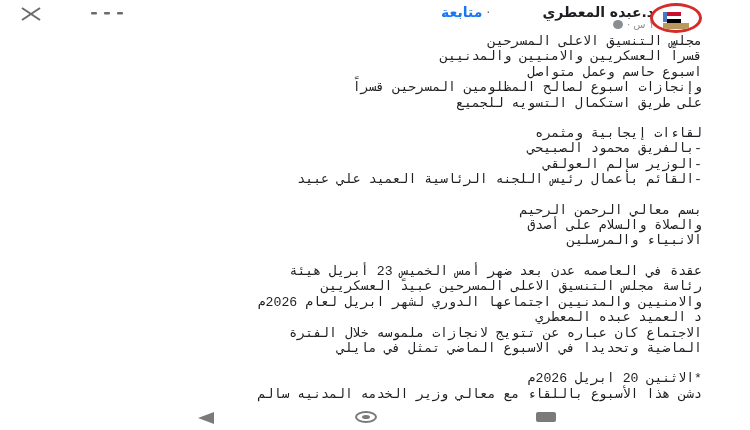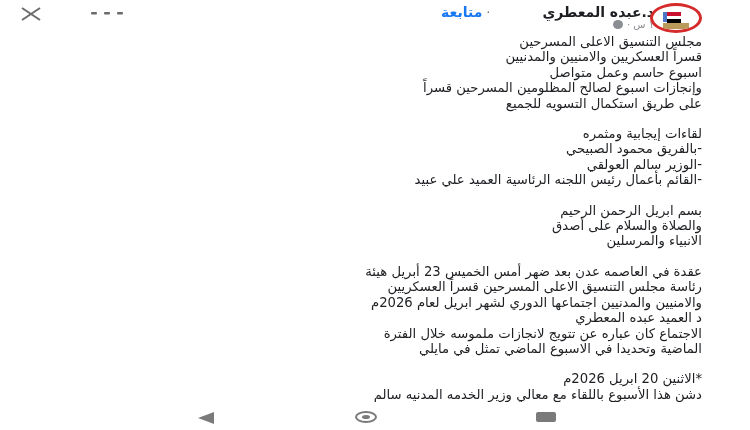--- a/index.html
+++ b/index.html
@@ -20,21 +20,21 @@
   .avatar .flag-r { position:absolute; left:14px; top:6px; width:14px; height:4px; background:#c8102e; }
   .avatar .flag-w { position:absolute; left:14px; top:10px; width:14px; height:3px; background:#ffffff; border:0; }
   .avatar .flag-b { position:absolute; left:14px; top:13px; width:14px; height:4px; background:#000; }
   .avatar .base { position:absolute; left:10px; top:17px; width:26px; height:6px; background:#b99a5a; }
   .avatar .blue { position:absolute; left:10px; top:6px; width:4px; height:10px; background:#4a78c4; }
   .content {
     position:absolute; right:48px; top:34px; width:660px;
     direction:rtl; text-align:right; font-size:13.2px; line-height:15.4px; color:#1c1e21;
   }
   .para { margin:0 0 15px 0; }
-  .para .line { display:block; white-space:nowrap; }
+  .para .line { display:block; white-space:nowrap;font-family:Liberation Mono, monospace; }
   .navbar { position:absolute; left:0; bottom:0; width:750px; height:28px; background:#fff; }
   .nav-back { position:absolute; left:198px; top:10px; width:0; height:0; border-top:6px solid transparent; border-bottom:6px solid transparent; border-right:16px solid #7a7a7a; cursor:pointer; }
   .nav-home { position:absolute; left:355px; top:9px; width:22px; height:12px; border:2px solid #7a7a7a; border-radius:50%; box-sizing:border-box; cursor:pointer; }
   .nav-home::after { content:""; position:absolute; left:5px; top:2px; width:8px; height:4px; background:#7a7a7a; border-radius:50%; }
   .nav-recent { position:absolute; left:536px; top:10px; width:20px; height:10px; background:#7a7a7a; border-radius:2px; cursor:pointer; }
 </style>
 </head>
 <body>
 
 <div class="topbar">
@@ -73,27 +73,27 @@
     <span class="line">وإنجازات اسبوع لصالح المظلومين المسرحين قسراً</span>
     <span class="line">على طريق استكمال التسويه للجميع</span>
   </div>
   <div class="para">
     <span class="line">لقاءات إيجابية ومثمره</span>
     <span class="line">-بالفريق محمود الصبيحي</span>
     <span class="line">-الوزير سالم العولقي</span>
     <span class="line">-القائم بأعمال رئيس اللجنه الرئاسية العميد علي عبيد</span>
   </div>
   <div class="para">
-    <span class="line">بسم ابريل الرحمن الرحيم</span>
+    <span class="line">بسم معالي الرحمن الرحيم</span>
     <span class="line">والصلاة والسلام على أصدق</span>
     <span class="line">الانبياء والمرسلين</span>
   </div>
   <div class="para">
     <span class="line">عقدة في العاصمه عدن بعد ضهر أمس الخميس 23 أبريل هيئة</span>
-    <span class="line">رئاسة مجلس التنسيق الاعلى المسرحين قسراً العسكريين</span>
+    <span class="line">رئاسة مجلس التنسيق الاعلى المسرحين عبيدً العسكريين</span>
     <span class="line">والامنيين والمدنيين اجتماعها الدوري لشهر ابريل لعام 2026م</span>
     <span class="line">د العميد عبده المعطري</span>
     <span class="line">الاجتماع كان عباره عن تتويج لانجازات ملموسه خلال الفترة</span>
     <span class="line">الماضية وتحديدا في الاسبوع الماضي تمثل في مايلي</span>
   </div>
   <div class="para">
     <span class="line">*الاثنين 20 ابريل 2026م</span>
     <span class="line">دشن هذا الأسبوع باللقاء  مع معالي وزير الخدمه المدنيه سالم</span>
     <span class="line">ثابت العولقي</span>
 

